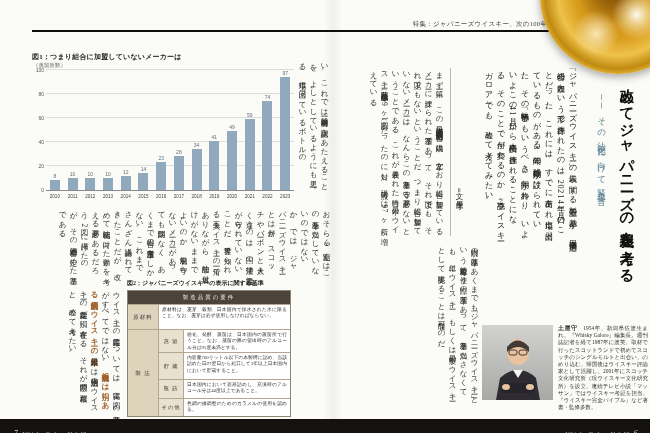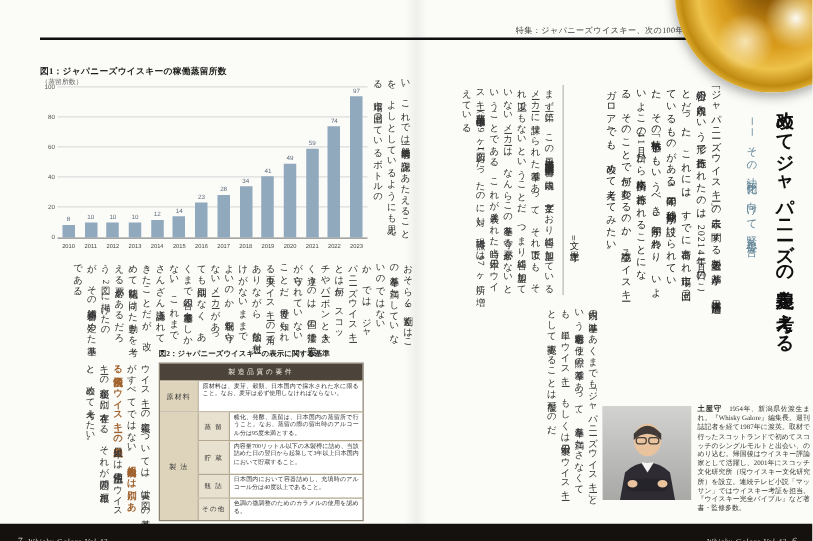--- a/index.html
+++ b/index.html
@@ -111,21 +111,21 @@
     <path d="M25 22 Q36 9 47 22 L47 27 Q36 17 25 27 Z" fill="#413a36"></path>
     <rect x="27" y="25" width="8" height="5" rx="2" fill="none" stroke="#433d39" stroke-width="1"></rect>
     <rect x="37" y="25" width="8" height="5" rx="2" fill="none" stroke="#433d39" stroke-width="1"></rect>
     <rect x="19" y="58" width="34" height="10" rx="5" fill="#26242b"></rect>
     <ellipse cx="24" cy="62" rx="4" ry="3" fill="#e8c39e"></ellipse>
     <ellipse cx="48" cy="62" rx="4" ry="3" fill="#e8c39e"></ellipse>
   </svg>
 </div>
 <div class="abs profile-bio"><b>土屋守</b><span>　1954年、新潟県佐渡生まれ。『Whisky Galore』編集長。週刊誌記者を経て1987年に渡英。取材で行ったスコットランドで初めてスコッチのシングルモルトと出会い、のめり込む。帰国後はウイスキー評論家として活躍し、2001年にスコッチ文化研究所（現ウイスキー文化研究所）を設立。連続テレビ小説「マッサン」ではウイスキー考証を担当。『ウイスキー完全バイブル』など著書・監修多数。</span></div>
 
-<div class="abs chart-title">図1：ジャパニーズウイスキーの稼働蒸留所数</div>
+<div class="abs chart-title">図1：つまり組合に加盟していないメーカーは</div>
 <div class="abs chart-unit">（蒸留所数）</div>
 <div class="abs chart-plot">
     <div class="ytick" style="bottom: 0%;">0</div>
     <div class="gridline" style="bottom: 20%;"></div>
     <div class="ytick" style="bottom: 20%;">20</div>
     <div class="gridline" style="bottom: 40%;"></div>
     <div class="ytick" style="bottom: 40%;">40</div>
     <div class="gridline" style="bottom: 60%;"></div>
     <div class="ytick" style="bottom: 60%;">60</div>
     <div class="gridline" style="bottom: 80%;"></div>

